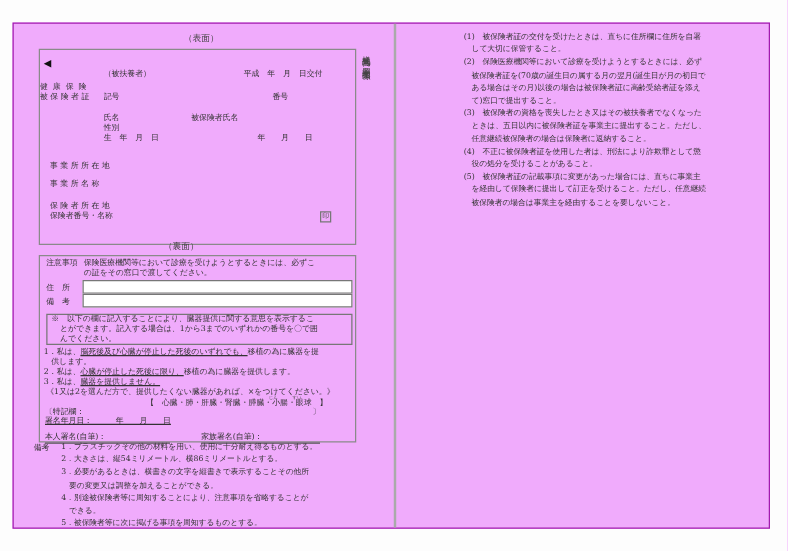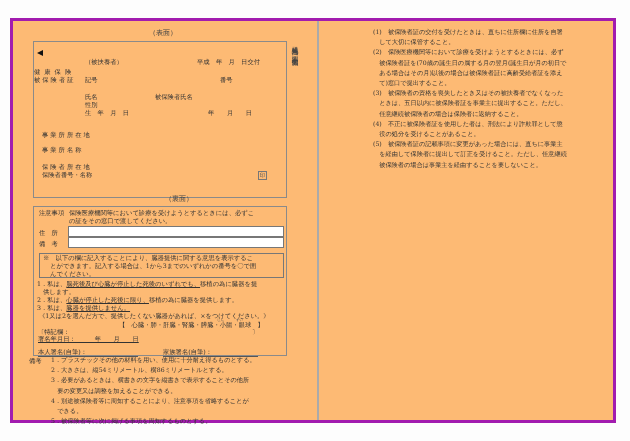--- a/index.html
+++ b/index.html
@@ -3,21 +3,21 @@
   <meta charset="utf-8">
   <style>
     html, body { margin: 0; padding: 0; }
     body {
       width: 630px; height: 441px; background: #fdfdfd; position: relative;
       font-family: "DejaVu Serif", "Liberation Serif", serif; color: #333;
       overflow: hidden;
     }
     .sheet {
       position: absolute; left: 10px; top: 18px; width: 606px; height: 405px;
-      border: 3px solid #a21caf; box-sizing: border-box; background: #fdba74;
+      border: 1px solid #a21caf; box-sizing: border-box; background: #f0abfc;
     }
     .divider {
       position: absolute; left: 304px; top: 0; width: 2px; height: 100%;
       border-left: 1px solid #aaa; border-right: 1px solid #aaa; box-sizing: border-box;
     }
     .heading {
       position: absolute; font-size: 7px; color: #444; white-space: nowrap;
     }
     .t { position: absolute; font-size: 6.3px; white-space: nowrap; color: #333; line-height: 8px; }
     .card {
@@ -65,21 +65,21 @@
     <div class="t" style="left:174px; top:67px;">年　　月　　日</div>
     <div class="t" style="left:8px; top:89px;">事 業 所 所 在 地</div>
     <div class="t" style="left:8px; top:104px;">事 業 所 名 称</div>
     <div class="t" style="left:8px; top:121px;">保 険 者 所 在 地</div>
     <div class="t" style="left:8px; top:129px;">保険者番号・名称</div>
     <div class="seal" style="left:224px; top:129px;">印</div>
   </div>
 
   <div class="vertical" style="left:277px; top:20px;">様式第九号⑵（第四十七条関係）</div>
 
-  <div class="heading" style="left:152px; top:173px;">（裏面）</div>
+  <div class="heading" style="left:120px; top:173px;">（裏面）</div>
 
   <div class="card" style="left:20px; top:185px; width:254px; height:150px;">
     <div class="t" style="left:5px; top:2px;">注意事項</div>
     <div class="t" style="left:35px; top:2px;">保険医療機関等において診療を受けようとするときには、必ずこ</div>
     <div class="t" style="left:35px; top:10px;">の証をその窓口で渡してください。</div>
 
     <div class="t" style="left:5px; top:22px;">住　所</div>
     <div class="fieldbox" style="left:34px; top:19px; width:216px; height:11px;"></div>
     <div class="t" style="left:5px; top:33px;">備　考</div>
     <div class="fieldbox" style="left:34px; top:30px; width:216px; height:11px;"></div>

